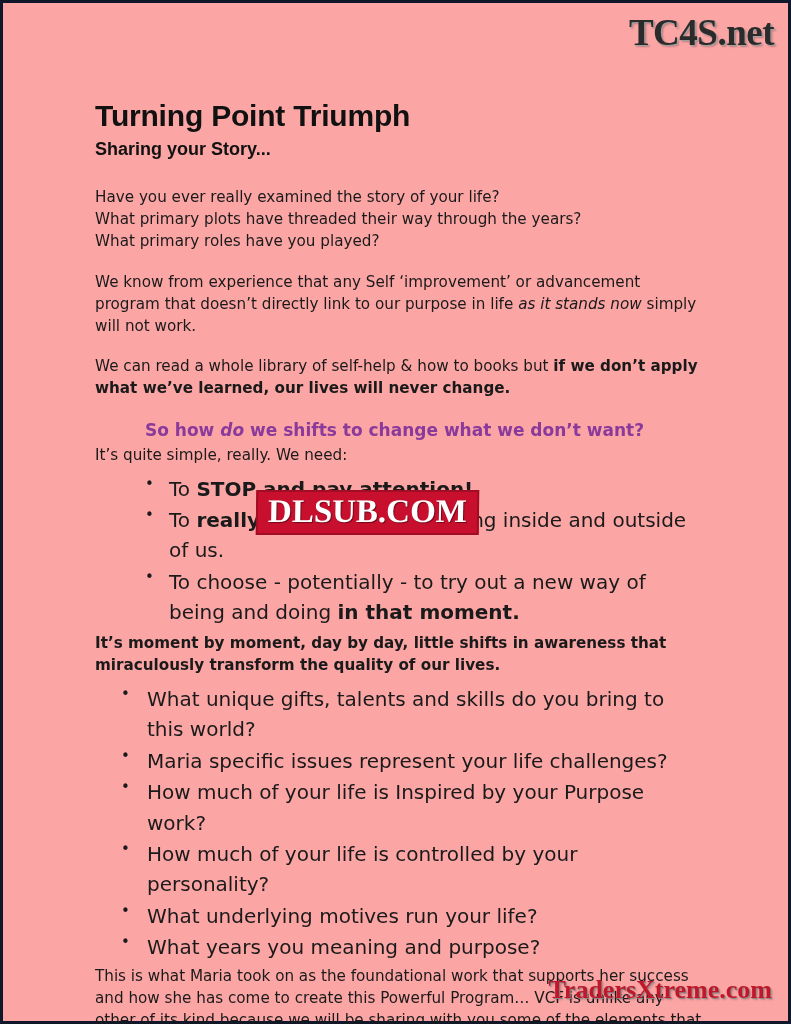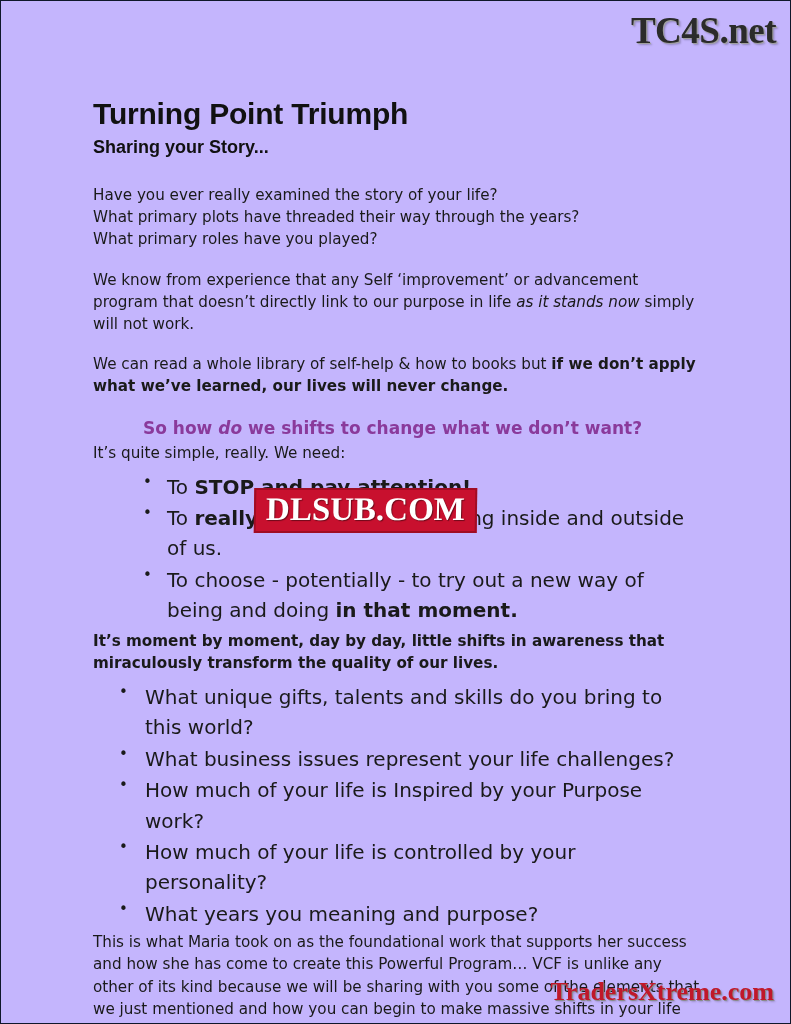--- a/index.html
+++ b/index.html
@@ -11,22 +11,22 @@
     width: 791px;
     height: 1024px;
     position: relative;
     font-family: "DejaVu Sans", sans-serif;
     color: #1a1a1a;
     overflow: hidden;
   }
   .page {
     position: absolute;
     inset: 0;
-    background: #c4b5fd;
-    border: 1px solid #0f172a;
+    background: #fca5a5;
+    border: 3px solid #0f172a;
     box-sizing: border-box;
   }
 
   
   .brand-top {
     position: absolute;
     top: 8px;
     right: 14px;
     font-family: "Liberation Serif", serif;
     font-weight: bold;
@@ -186,23 +186,24 @@
       <li>
         <span>To choose - potentially - to try out a new way of being and doing </span><b>in that moment.</b><span></span>
       </li>
     </ul>
 
     <p class="block-bold">It’s moment by moment, day by day, little shifts in awareness that miraculously transform the quality of our lives.</p>
 
 
     <ul class="bullets tight-indent">
       <li>What unique gifts, talents and skills do you bring to this world?</li>
-      <li>What business issues represent your life challenges?</li>
+      <li>Maria specific issues represent your life challenges?</li>
       <li>How much of your life is Inspired by your Purpose work?</li>
       <li>How much of your life is controlled by your personality?</li>
+      <li>What underlying motives run your life?</li>
       <li>What years you meaning and purpose?</li>
     </ul>
 
     <p class="para final-para">This is what Maria took on as the foundational work that supports her success and how she has come to create this Powerful Program… VCF is unlike any other of its kind because we will be sharing with you some of the elements that we just mentioned and how you can begin to make massive shifts in your life and business based on combining the technical skills and the psychology that enhances it and brings life to it.</p>
 
   </div>
 
   <div class="stamp">DLSUB.COM</div>
 
   <div class="brand-bottom">TradersXtreme.com</div>

